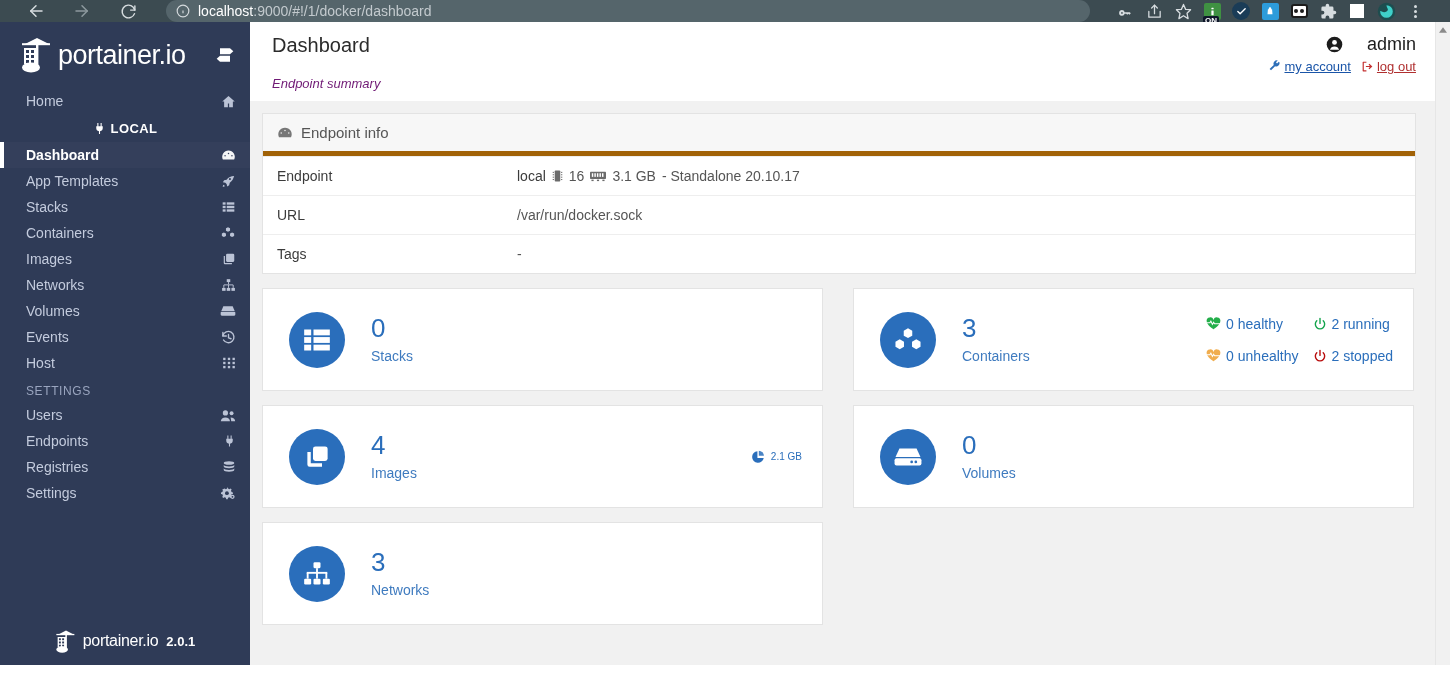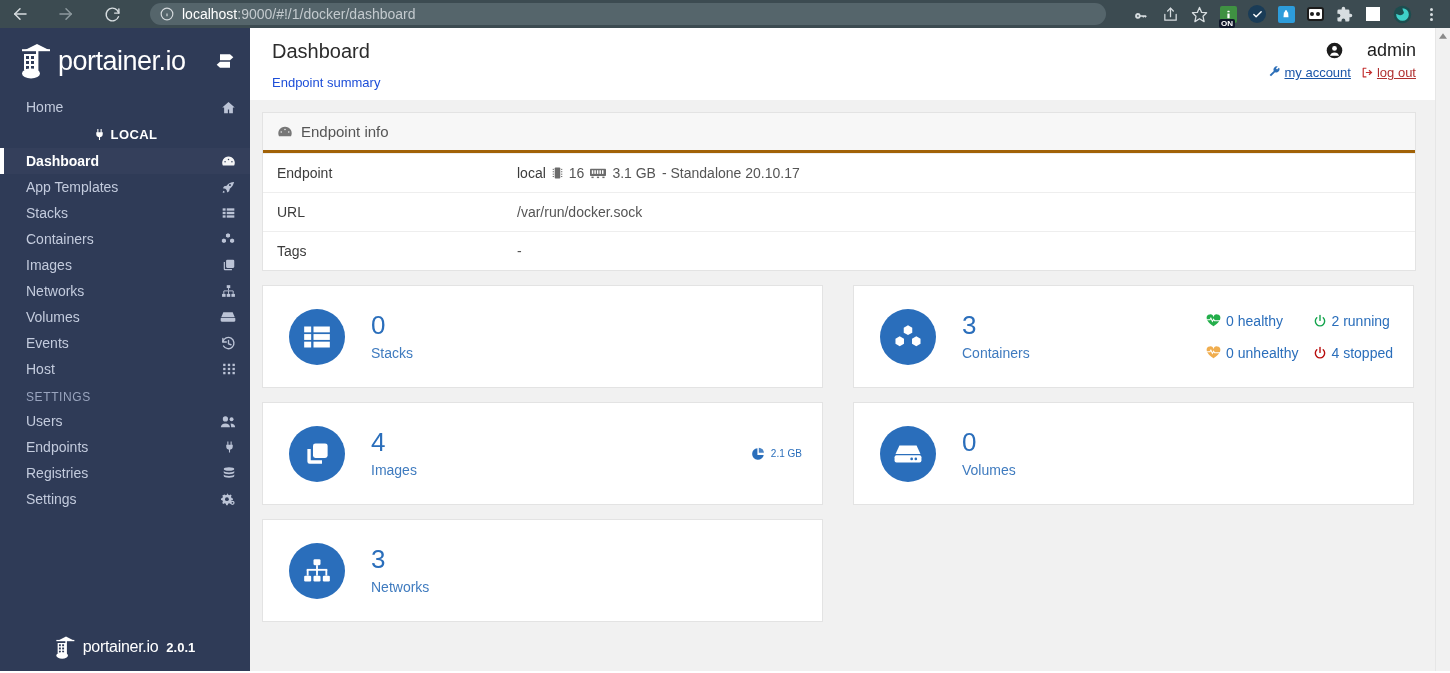--- a/index.html
+++ b/index.html
@@ -5,25 +5,25 @@
   * { box-sizing: border-box; margin: 0; padding: 0; }
   html, body {
     width: 1450px; height: 673px;
     font-family: "Liberation Sans", sans-serif;
     background: #ffffff;
     overflow: hidden;
   }
 
   
   .browser-bar {
-    height: 28px;
+    height: 22px;
     background: #3c4b51;
     display: flex;
     align-items: center;
-    padding: 0 6px;
+    padding: 0 22px;
     gap: 18px;
   }
   .nav-btn {
     width: 28px; height: 26px;
     display: flex; align-items: center; justify-content: center;
     color: #d7dde0;
   }
   .nav-btn.dim { color: #8d999e; }
   .nav-btn svg { display:block; }
   .url-field {
@@ -155,40 +155,40 @@
     position: relative;
     overflow: hidden;
   }
   .page-head {
     background: #ffffff;
     padding: 12px 34px 10px 22px;
     display: flex;
     align-items: flex-start;
   }
   .page-title { font-size: 20px; color: #2c2c2c; font-weight: 400; }
-  .page-sub { font-size: 13px; color: #1d4ed8; margin-top: 12px; }
+  .page-sub { font-size: 13px; color: #701a75; margin-top: 19px; font-style: italic; }
   .head-right { margin-left: auto; text-align: right; }
   .user-line { display: flex; align-items: center; justify-content: flex-end; gap: 24px; }
   .user-name { font-size: 18px; color: #1c1c1c; }
   .head-links { display: flex; align-items: center; justify-content: flex-end; gap: 10px; margin-top: 4px; font-size: 13px; }
   .head-link { display: flex; align-items: center; gap: 3px; }
   .head-link a { }
   .link-account a { color: #1a55a8; }
   .link-logout a { color: #b03030; }
 
   .content { padding: 12px 34px 12px 12px; overflow: hidden; }
 
   .panel {
     background: #ffffff;
     border: 1px solid #e3e3e3;
     margin-bottom: 14px;
   }
   .panel-head {
     background: #f7f7f7;
-    border-bottom: 3px solid #a16207;
+    border-bottom: 5px solid #a16207;
     padding: 10px 14px;
     display: flex;
     align-items: center;
     gap: 8px;
     font-size: 15px;
     color: #555555;
   }
   .info-row {
     display: flex;
     padding: 11px 14px;
@@ -724,21 +724,21 @@
                 </span>
                 <span>0 unhealthy</span>
               </span>
               <span class="status-item">
                 <span>
                   <svg width="14" height="14" viewBox="0 0 24 24" fill="none" stroke="#b80d0d" stroke-width="2.4" stroke-linecap="round">
                       <path d="M6.5 6.5a8 8 0 1 0 11 0"></path>
                       <line x1="12" y1="2.5" x2="12" y2="11"></line>
                     </svg>
                 </span>
-                <span>4 stopped</span>
+                <span>2 stopped</span>
               </span>
             </span>
           </span>
         </a>
 
         <a class="card" href="#" style="text-decoration:none">
           <span class="card-circle">
             <svg width="27" height="27" viewBox="0 0 24 24" fill="#ffffff">
                 <rect x="8" y="3" width="13" height="13" rx="2.2"></rect>
                 <path d="M3 8v11a2 2 0 0 0 2 2h11v-3H6V8z"></path>

